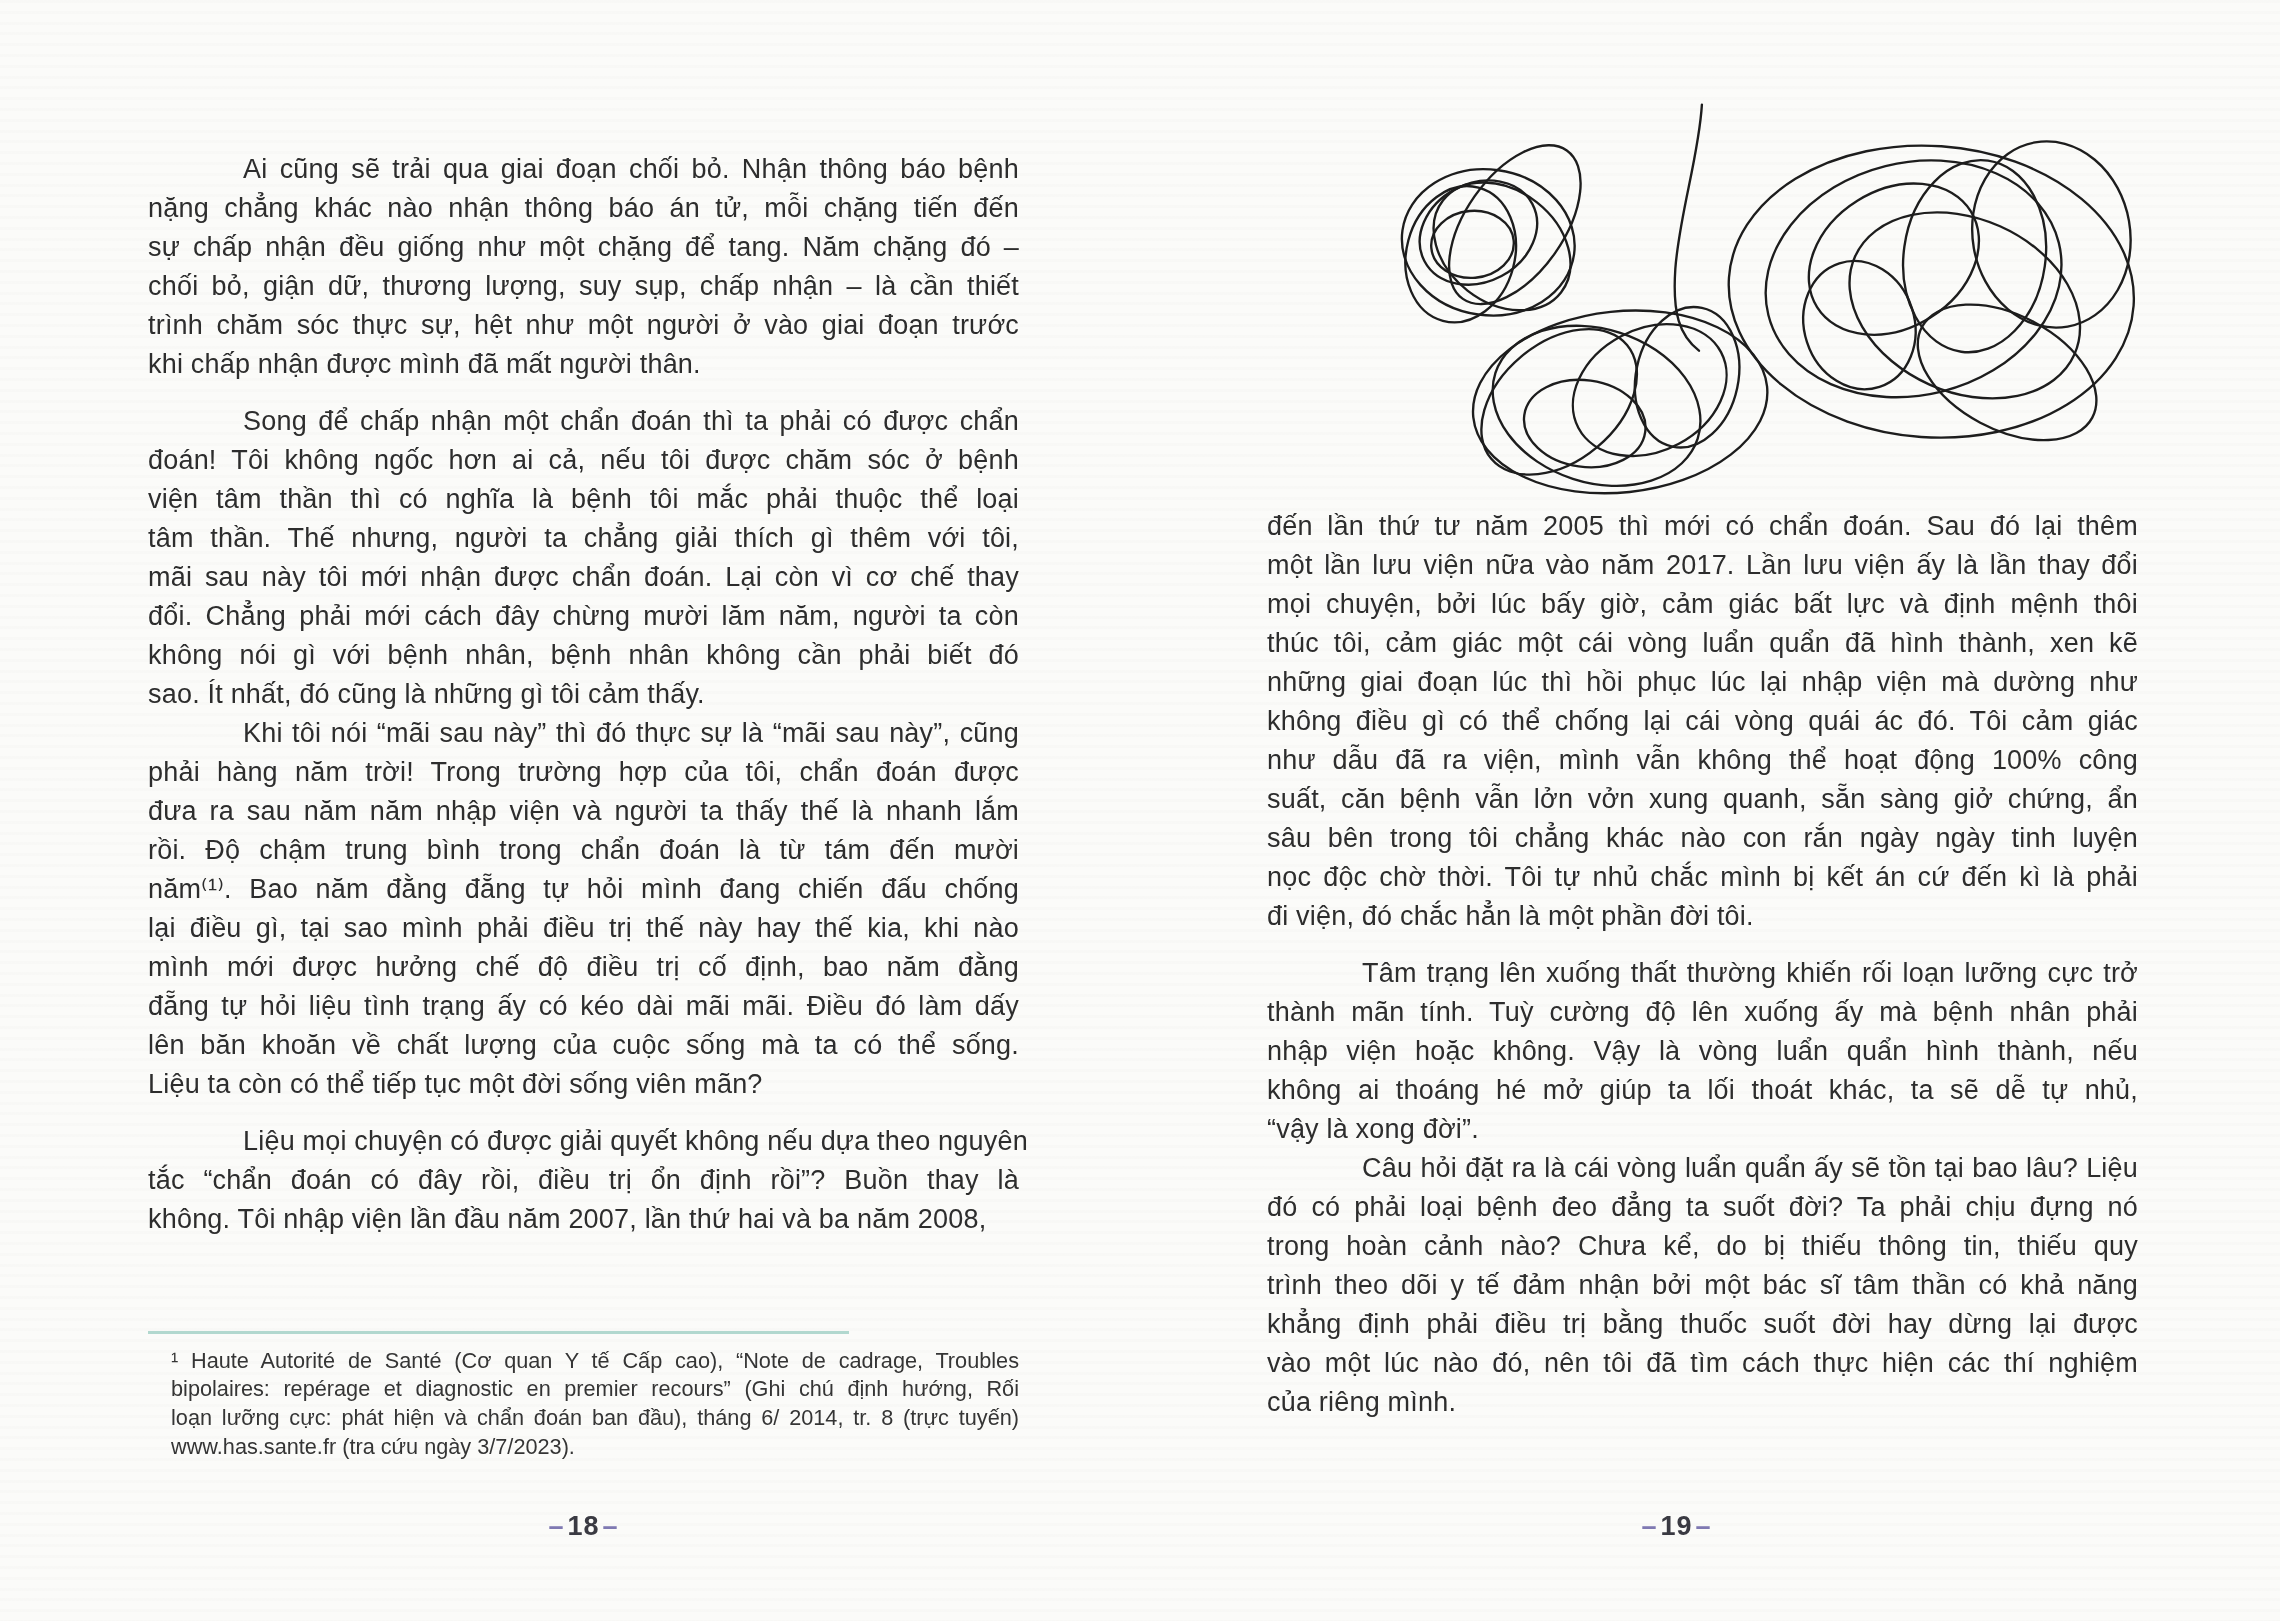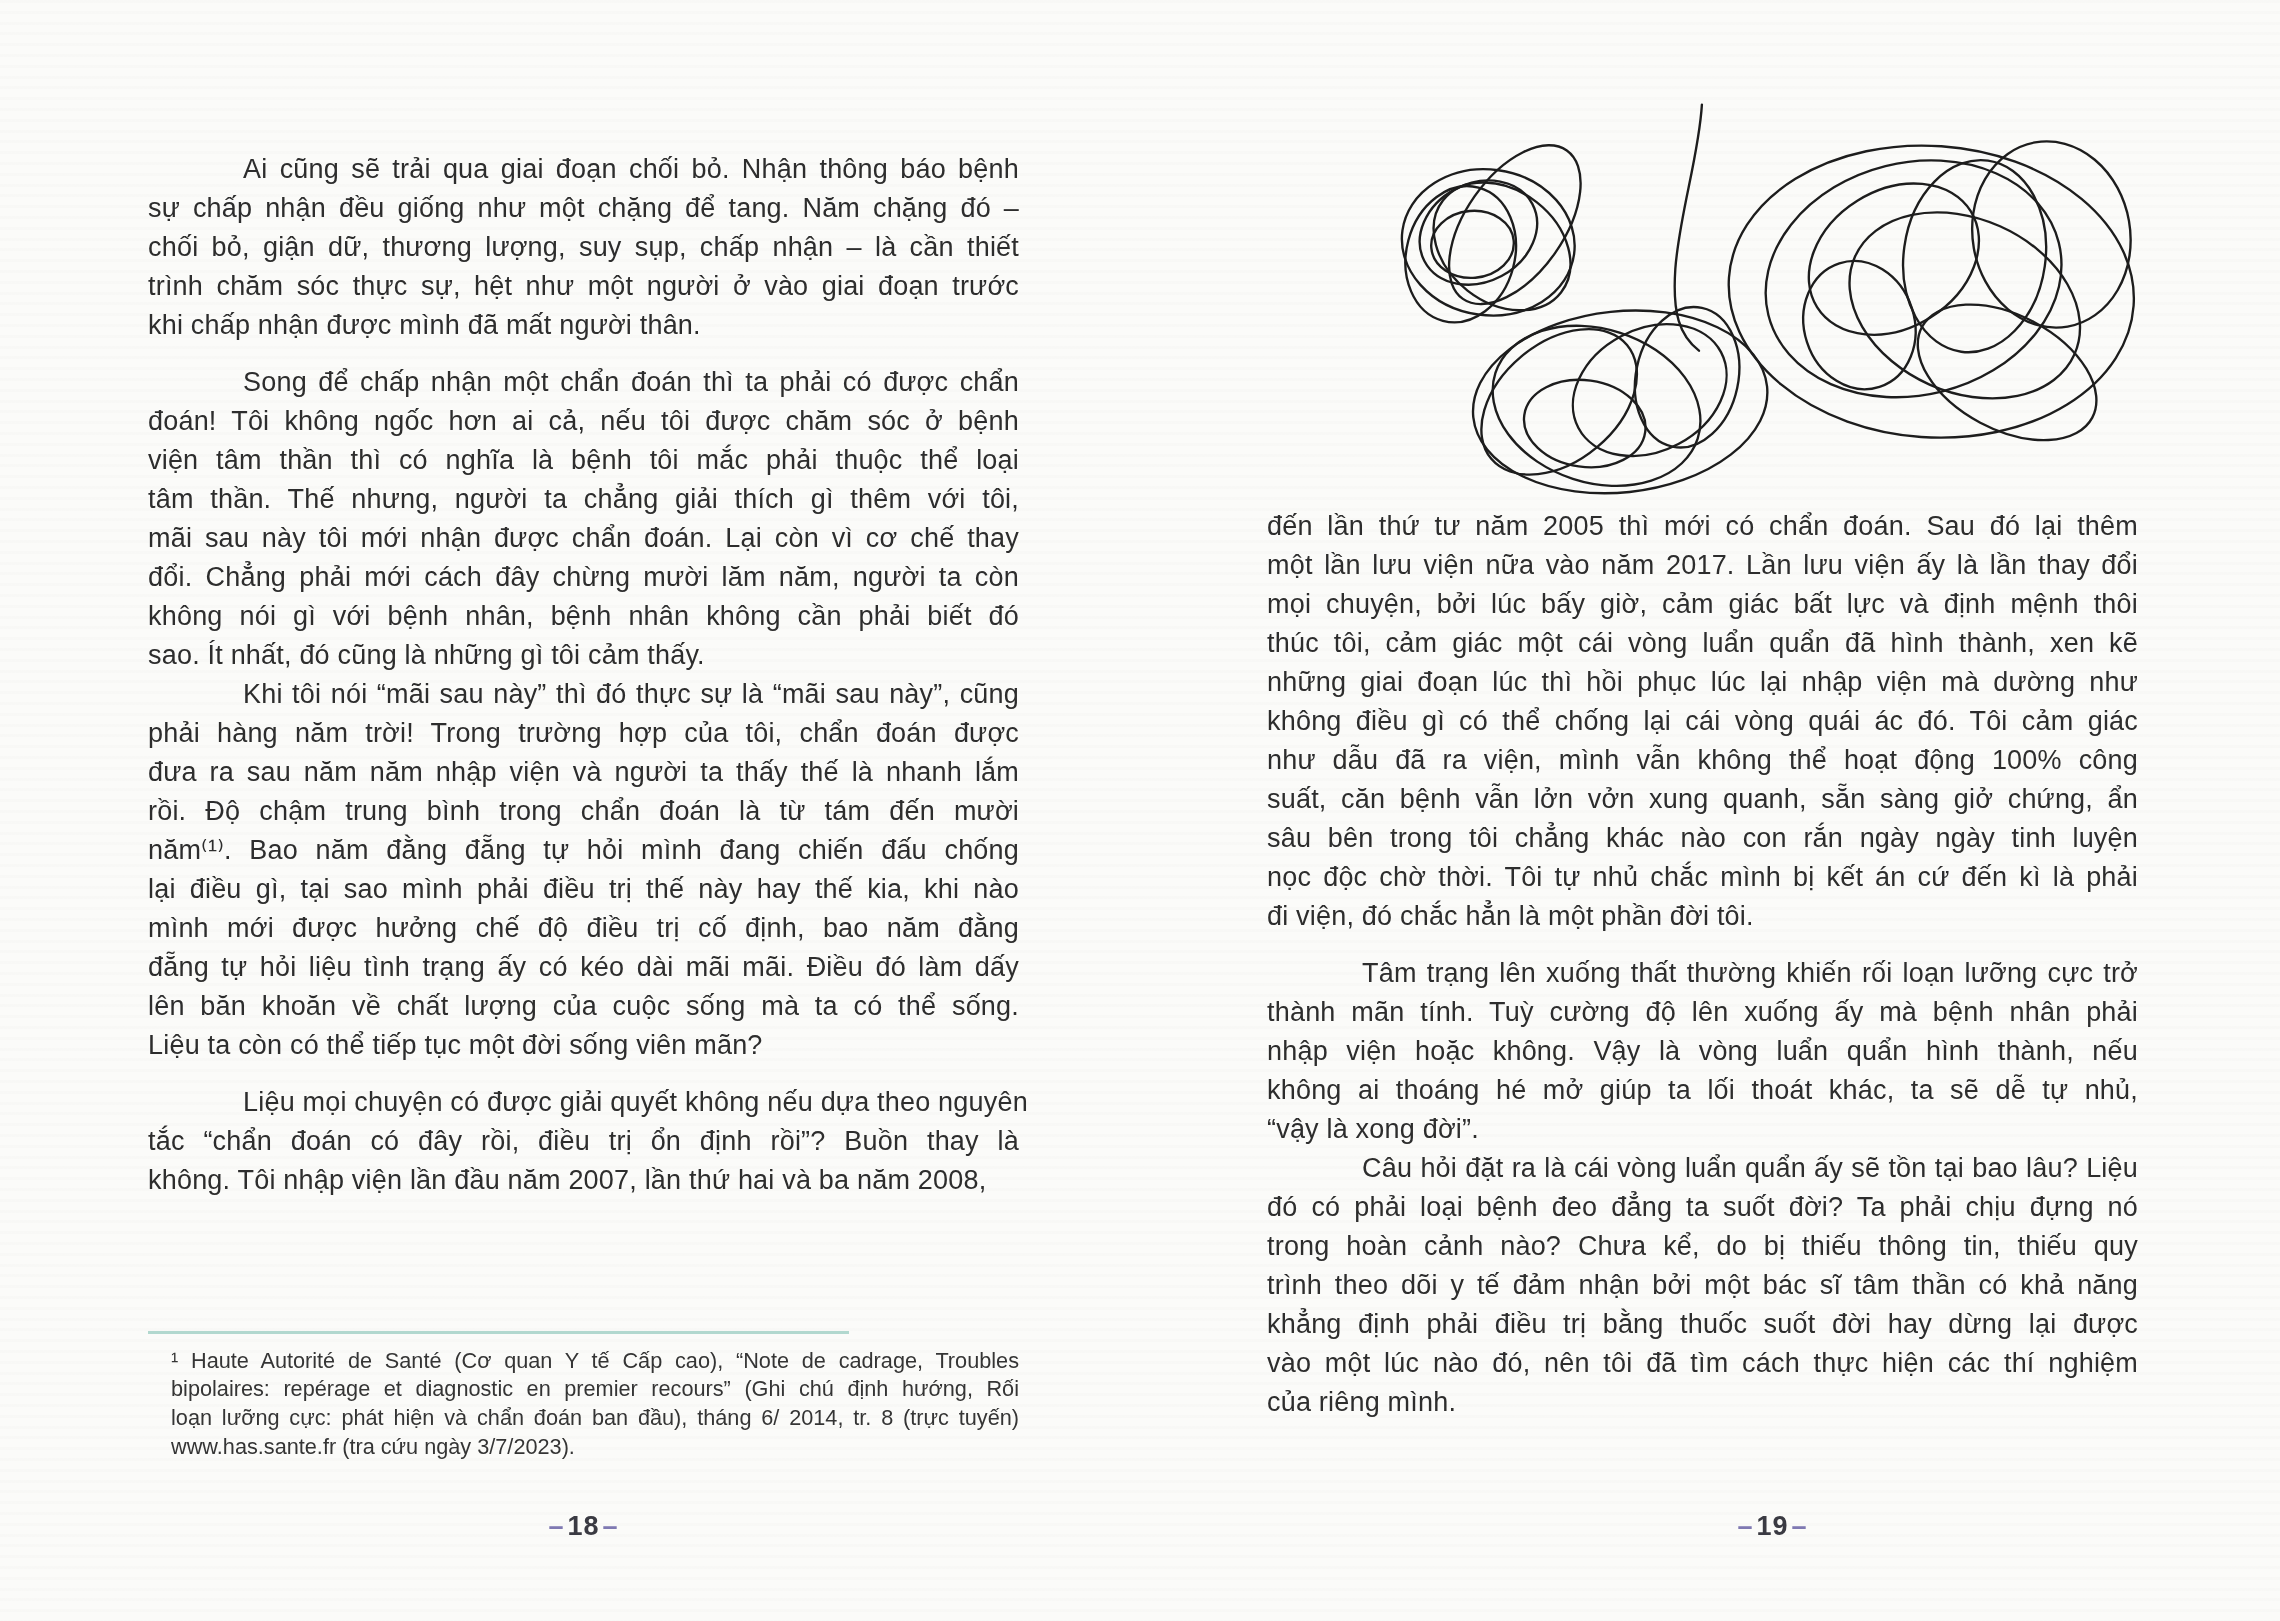--- a/index.html
+++ b/index.html
@@ -66,21 +66,21 @@
     font-weight: bold;
     color: #3a3a42;
     letter-spacing: 1px;
   }
   .page-number .dash {
     color: #7f79b2;
     font-weight: bold;
     margin: 0 3px;
   }
   #page-number-left  { left: 148px; }
-  #page-number-right { left: 1337px; }
+  #page-number-right { left: 1241px; }
 
   .scribble {
     position: absolute;
     left: 1362px;
     top: 77px;
     width: 794px;
     height: 445px;
   }
   .scribble ellipse, .scribble path {
     fill: none;
@@ -90,20 +90,21 @@
   }
 </style>
 </head>
 <body>
 
 <div class="spread">
 
   <div class="text-block" id="left-paragraphs">
       <div class="para">
         <div class="line findent">Ai cũng sẽ trải qua giai đoạn chối bỏ. Nhận thông báo bệnh</div>
+        <div class="line">nặng chẳng khác nào nhận thông báo án tử, mỗi chặng tiến đến</div>
         <div class="line">sự chấp nhận đều giống như một chặng để tang. Năm chặng đó –</div>
         <div class="line">chối bỏ, giận dữ, thương lượng, suy sụp, chấp nhận – là cần thiết</div>
         <div class="line">trình chăm sóc thực sự, hệt như một người ở vào giai đoạn trước</div>
         <div class="line last">khi chấp nhận được mình đã mất người thân.</div>
       </div>
       <div class="para space">
         <div class="line findent">Song để chấp nhận một chẩn đoán thì ta phải có được chẩn</div>
         <div class="line">đoán! Tôi không ngốc hơn ai cả, nếu tôi được chăm sóc ở bệnh</div>
         <div class="line">viện tâm thần thì có nghĩa là bệnh tôi mắc phải thuộc thể loại</div>
         <div class="line">tâm thần. Thế nhưng, người ta chẳng giải thích gì thêm với tôi,</div>

